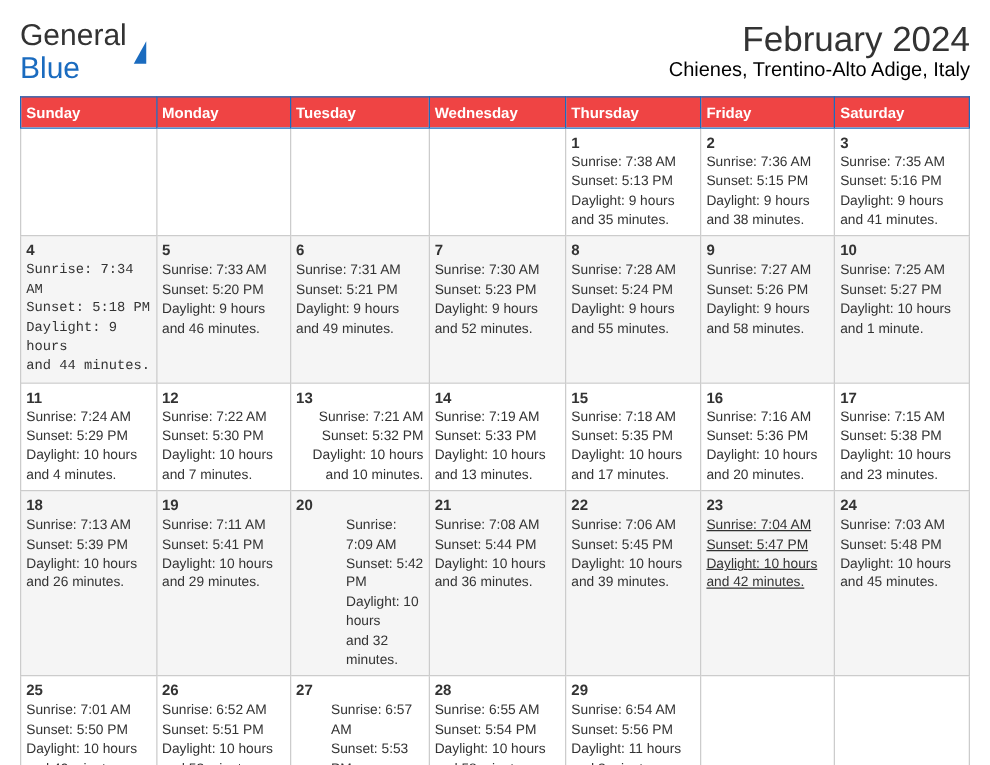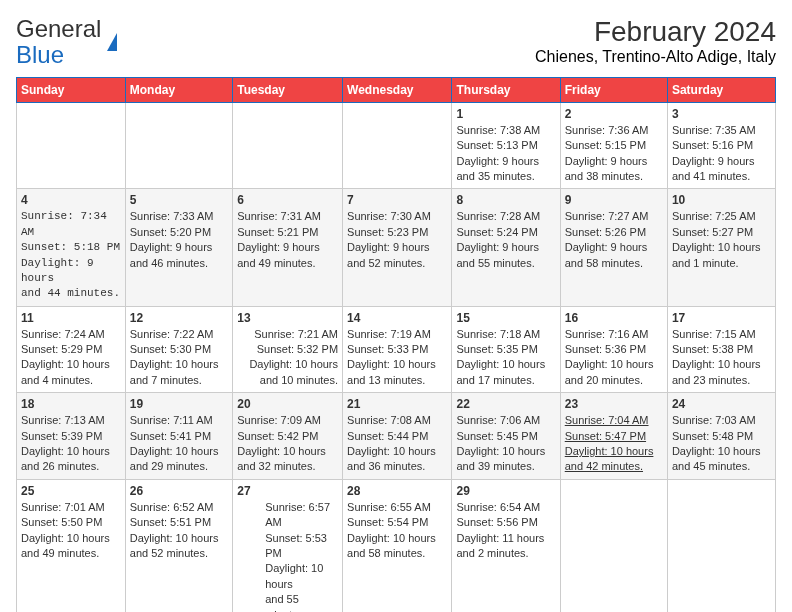--- a/index.html
+++ b/index.html
@@ -255,21 +255,21 @@
         </td>
         <td>
           <div class="day-number">19</div>
           <div class="day-info" style="white-space: pre-line;">Sunrise: 7:11 AM
 Sunset: 5:41 PM
 Daylight: 10 hours
 and 29 minutes.</div>
         </td>
         <td>
           <div class="day-number">20</div>
-          <div class="day-info" style="white-space: pre-line;">Sunrise: 7:09 AM
+          <div class="day-info" style="white-space: pre-line; margin-left: 40px;">Sunrise: 7:09 AM
 Sunset: 5:42 PM
 Daylight: 10 hours
 and 32 minutes.</div>
         </td>
         <td>
           <div class="day-number">21</div>
           <div class="day-info" style="white-space: pre-line;">Sunrise: 7:08 AM
 Sunset: 5:44 PM
 Daylight: 10 hours
 and 36 minutes.</div>

